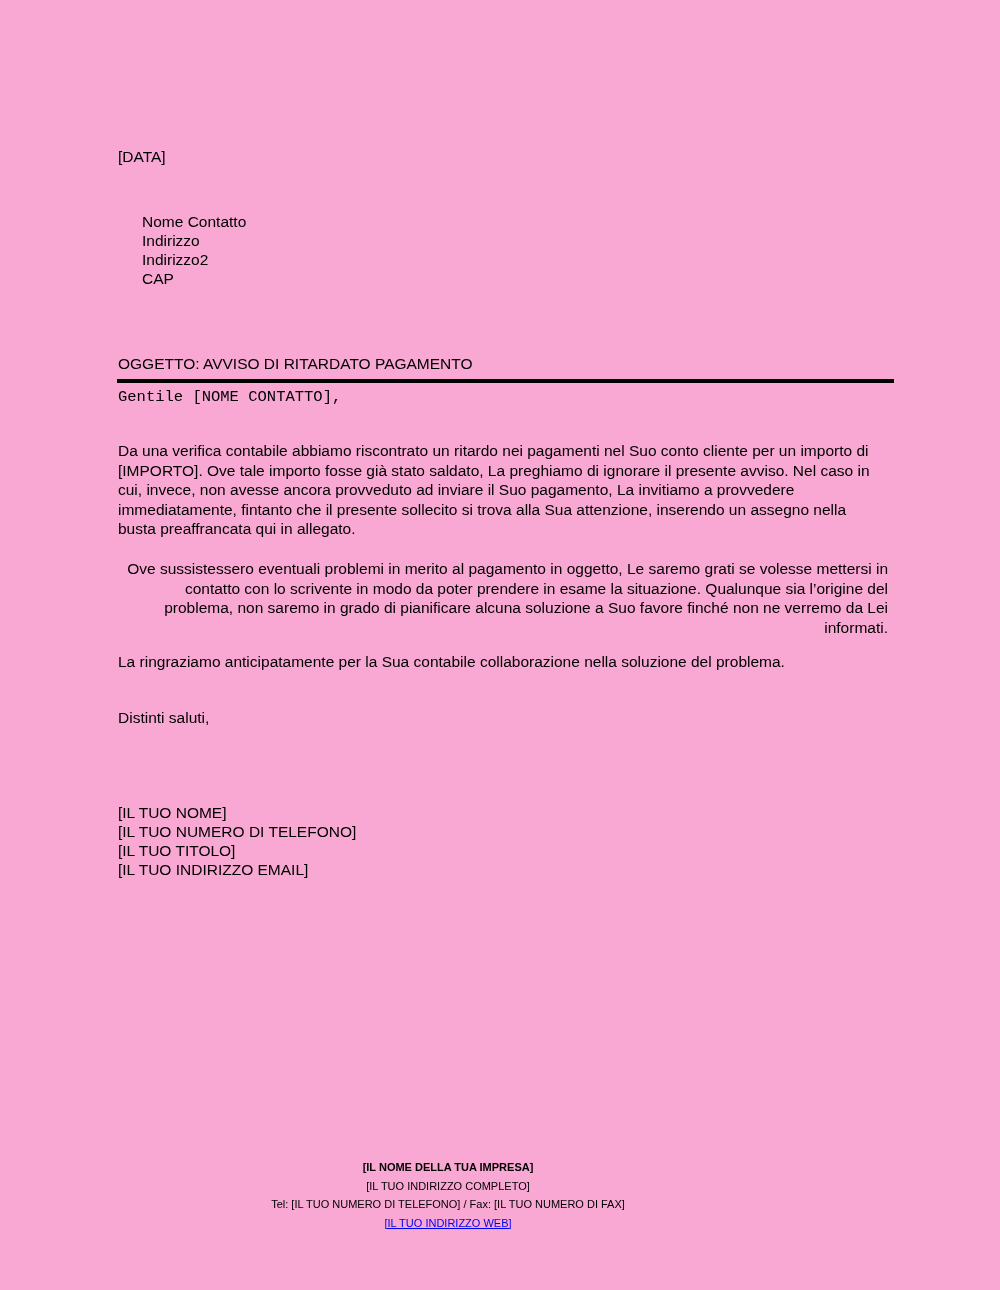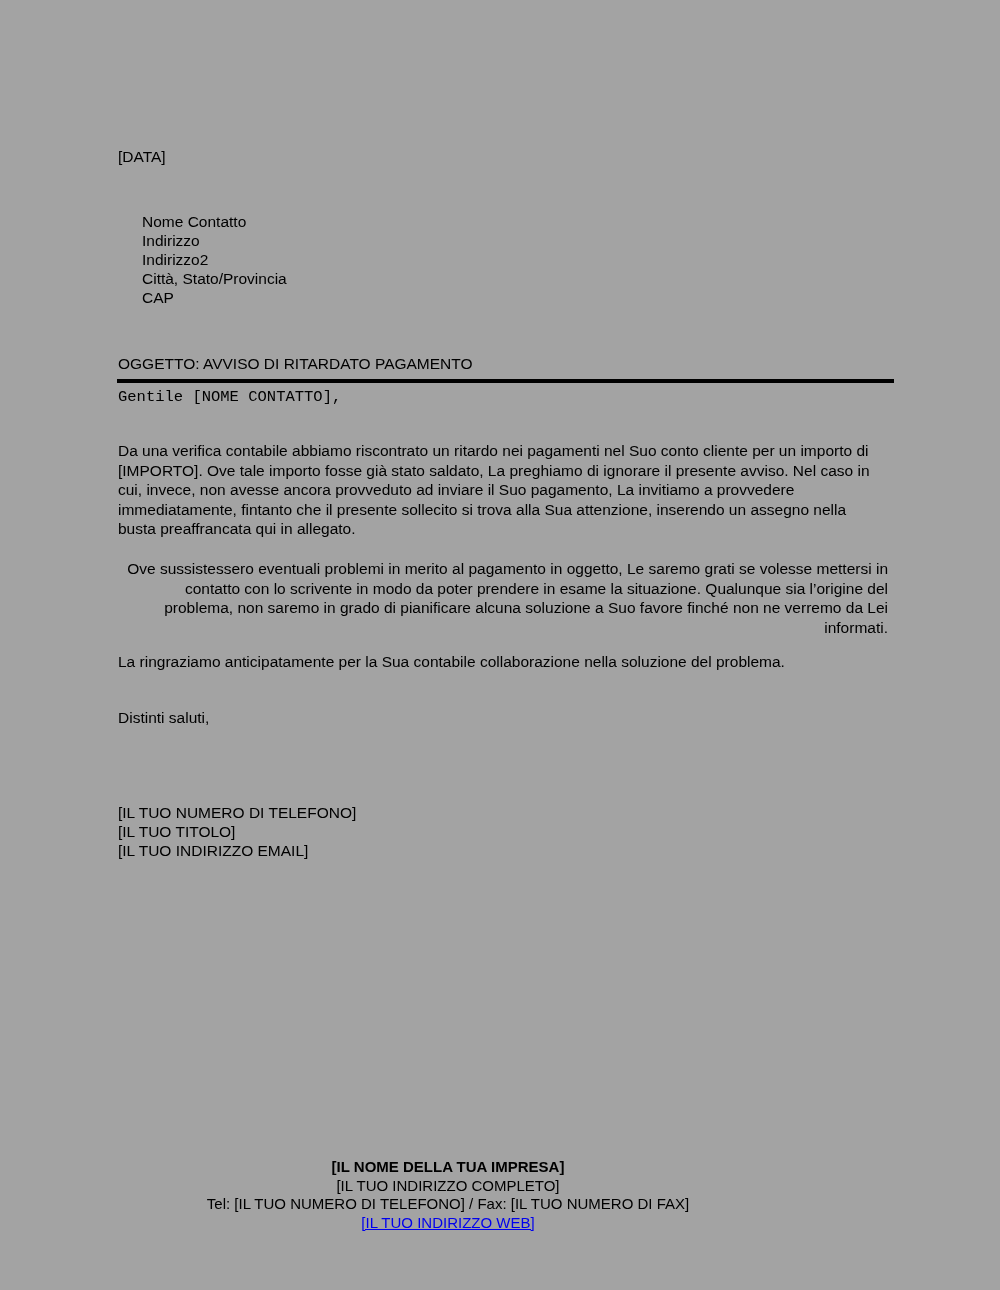--- a/index.html
+++ b/index.html
@@ -7,21 +7,21 @@
   body {
     width: 1000px; height: 1290px;
     background: #ffffff;
     font-family: "Liberation Sans", sans-serif;
     font-size: 15.5px;
     color: #000000;
   }
   .page {
     position: relative;
     width: 1000px; height: 1290px;
-    background: #a3a3a3;
+    background: #f9a8d4;
     overflow: hidden;
   }
   .block {
     position: absolute;
     left: 118px;
     width: 770px;
     line-height: 19.5px;
   }
   .date-block      { top: 147px; }
   .recipient-block { top: 212px; line-height: 19px; margin-left: 24px; }
@@ -36,60 +36,60 @@
   .para-1          { top: 441px; }
   .para-2          { top: 559px; text-align: right; }
   .para-3          { top: 652px; }
   .closing         { top: 708px; }
   .signature-block { top: 803px; line-height: 19px; }
   .footer {
     position: absolute;
     left: 0; top: 1158px;
     width: 896px;
     text-align: center;
-    font-size: 15px;
+    font-size: 11px;
     line-height: 18.5px;
   }
   .footer .company { font-weight: bold; }
   .footer .web-link {
     color: #0000ee;
     text-decoration: underline;
     cursor: pointer;
   }
 </style>
 </head>
 <body>
 
 <div class="page">
 
   <div class="block date-block">[DATA]</div>
 
   <div class="block recipient-block">
     <div>Nome Contatto</div>
     <div>Indirizzo</div>
     <div>Indirizzo2</div>
-    <div>Città, Stato/Provincia</div>
     <div>CAP</div>
   </div>
 
   <div class="block subject-line">OGGETTO: AVVISO DI RITARDATO PAGAMENTO</div>
 
   <div class="divider-rule"></div>
 
   <div class="block salutation">Gentile [NOME CONTATTO],</div>
 
   <div class="block para-1">Da una verifica contabile abbiamo riscontrato un ritardo nei pagamenti nel Suo conto cliente per un importo di [IMPORTO]. Ove tale importo fosse già stato saldato, La preghiamo di ignorare il presente avviso. Nel caso in cui, invece, non avesse ancora provveduto ad inviare il Suo pagamento, La invitiamo a provvedere immediatamente, fintanto che il presente sollecito si trova alla Sua attenzione, inserendo un assegno nella busta preaffrancata qui in allegato.</div>
 
   <div class="block para-2">Ove sussistessero eventuali problemi in merito al pagamento in oggetto, Le saremo grati se volesse mettersi in contatto con lo scrivente in modo da poter prendere in esame la situazione. Qualunque sia l’origine del problema, non saremo in grado di pianificare alcuna soluzione a Suo favore finché non ne verremo da Lei informati.</div>
 
   <div class="block para-3">La ringraziamo anticipatamente per la Sua contabile collaborazione nella soluzione del problema.</div>
 
   <div class="block closing">Distinti saluti,</div>
 
   <div class="block signature-block">
+    <div>[IL TUO NOME]</div>
     <div>[IL TUO NUMERO DI TELEFONO]</div>
     <div>[IL TUO TITOLO]</div>
     <div>[IL TUO INDIRIZZO EMAIL]</div>
   </div>
 
   <div class="footer">
     <div class="company">[IL NOME DELLA TUA IMPRESA]</div>
     <div>[IL TUO INDIRIZZO COMPLETO]</div>
     <div>Tel: [IL TUO NUMERO DI TELEFONO] / Fax: [IL TUO NUMERO DI FAX]</div>
     <div>

